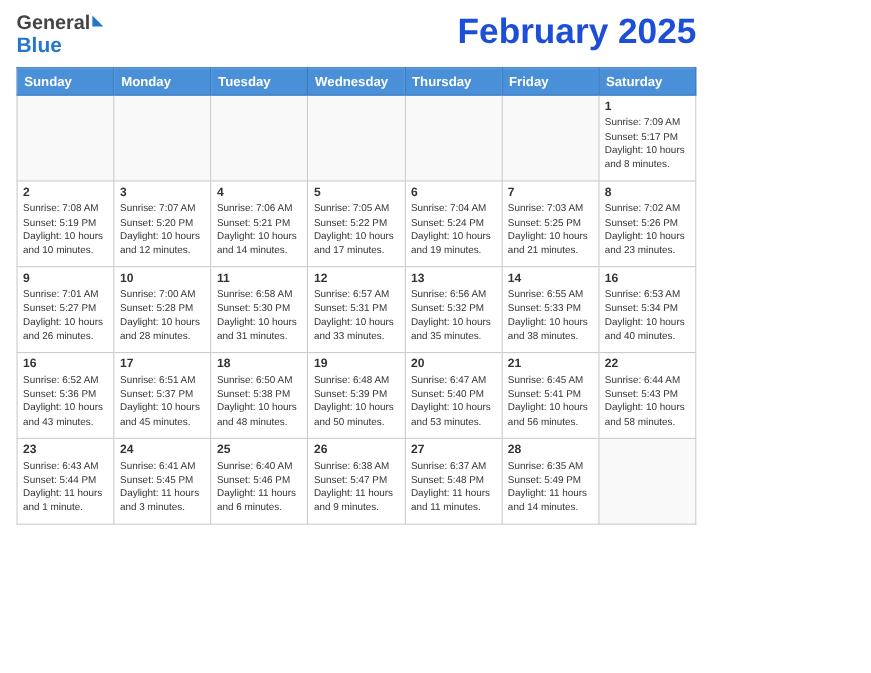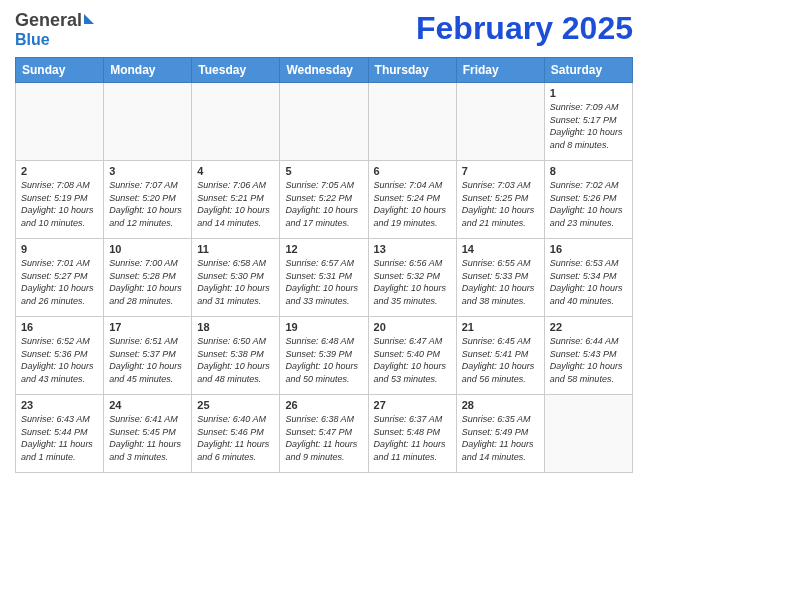--- a/index.html
+++ b/index.html
@@ -62,33 +62,32 @@
     .day-num {
       font-size: 11px;
       font-weight: bold;
       margin-bottom: 2px;
       display: block;
     }
     .day-info {
       font-size: 9px;
       line-height: 1.4;
       color: #333;
-      font-style: italic;
     }
     .logo-wrapper {
       display: flex;
       align-items: center;
     }
     .logo-text-general {
       font-size: 18px;
       font-weight: bold;
       color: #444;
     }
     .logo-text-blue {
-      font-size: 16px;
+      font-size: 19px;
       font-weight: bold;
       color: #2277cc;
     }
     .logo-triangle {
       width: 0;
       height: 0;
       border-left: 10px solid #2277cc;
       border-top: 10px solid transparent;
       border-bottom: 0px solid transparent;
       display: inline-block;

